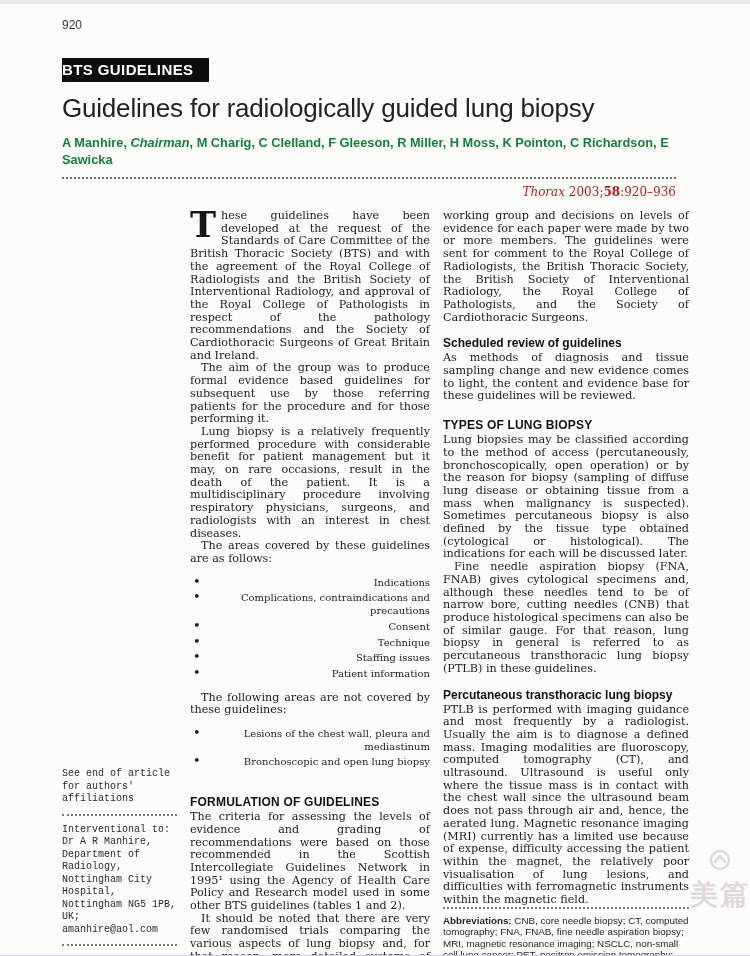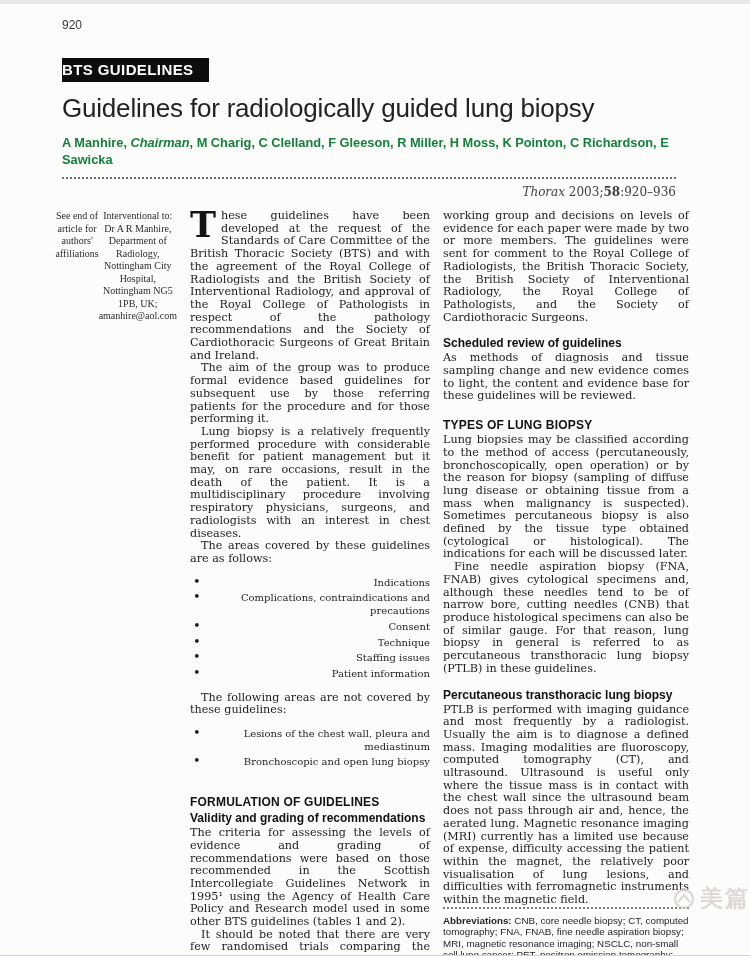--- a/index.html
+++ b/index.html
@@ -23,34 +23,34 @@
     font-size:26px;letter-spacing:-.2px;color:#222;margin-top:11px;
   }
   .authors{
     font-family:"Liberation Sans", sans-serif;font-weight:bold;
     font-size:12.8px;line-height:1.3;color:#15803d;margin-top:11px;
   }
   .authors .chairman{font-style:italic;}
   .rule-dotted{border:0;border-top:2px dotted #6e6e6e;height:0;margin:0;}
   .header .rule-dotted{margin-top:9px;}
   .citation{
-    text-align:right;font-size:12px;margin-top:6px;color:#404040;
+    text-align:right;font-size:12px;margin-top:6px;color:#b91c1c;
     font-family:"DejaVu Serif", serif;
   }
   .citation .jname{font-style:italic;}
   .citation .vol{font-weight:bold;}
 
   .body-area{
     position:absolute;left:62px;top:206px;width:614px;height:744px;
     display:flex;gap:13px;
   }
   .margin-col{
-    width:115px;flex:0 0 115px;display:flex;flex-direction:row;
+    width:115px;flex:0 0 115px;display:flex;flex-direction:column;
     justify-content:flex-end;
-    font-family:Liberation Serif, serif;font-size:10px;line-height:1.25;color:#2a2a2a;text-align:center;
+    font-family:Liberation Mono, monospace;font-size:10px;line-height:1.25;color:#2a2a2a;
   }
   .margin-col .side-rule{border:0;border-top:2px dotted #777;margin:8px 0;}
   .col{flex:1 1 auto;display:flex;flex-direction:column;}
   .col-left{flex:0 0 240px;width:240px;}
   .col-right{flex:0 0 246px;width:246px;}
 
   p.body{font-size:11.2px;line-height:12.7px;text-align:justify;margin:0;
          font-family:"DejaVu Serif", serif;color:#1c1c1c;}
   p.indent{text-indent:11px;}
   .dropcap{
@@ -76,21 +76,21 @@
   .spacer-s{height:4px;}
   .abbr{
     margin-top:auto;border-top:2px dotted #777;padding-top:6px;
     font-family:"Liberation Sans", sans-serif;font-size:9.8px;line-height:11.4px;
     color:#262626;text-align:left;
   }
   .abbr .lbl{font-weight:bold;}
   .watermark{
     position:absolute;right:0px;bottom:46px;display:flex;align-items:center;gap:5px;
     color:#d6cdca;font-family:"DejaVu Sans", sans-serif;font-weight:bold;
-    font-size:23px;letter-spacing:2px;opacity:.75;pointer-events:none;
+    font-size:28px;letter-spacing:2px;opacity:.75;pointer-events:none;flex-direction:column;
   }
   .watermark svg{display:block;}
   .bottom-bar{
     position:absolute;left:0;right:0;bottom:0;height:5px;background:#c9d3e1;
   }
 </style>
 </head>
 <body>
 
 <div class="page">
@@ -133,21 +133,20 @@
         <li><span>Technique</span></li>
         <li><span>Staffing issues</span></li>
         <li><span>Patient information</span></li>
       </ul>
       <p class="body indent">The following areas are not covered by these guidelines:</p>
       <ul class="bullets">
         <li><span>Lesions of the chest wall, pleura and mediastinum</span></li>
         <li><span>Bronchoscopic and open lung biopsy</span></li>
       </ul>
       <h3 class="allcaps">FORMULATION OF GUIDELINES</h3>
-      <h4 class="sub" style="margin-top:0;">Validity and grading of recommendations</h4>
       <p class="body">The criteria for assessing the levels of evidence and grading of recommendations were based on those recommended in the Scottish Intercollegiate Guidelines Network in 1995¹ using the Agency of Health Care Policy and Research model used in some other BTS guidelines (tables 1 and 2).</p>
       <div class="spacer-s"></div>
       <p class="body indent">It should be noted that there are very few randomised trials comparing the various aspects of lung biopsy and, for that reason, more detailed systems of categorisation such as that of the Scottish Intercollegiate Guidelines Network published in 2001 were not used.²</p>
       <div class="spacer-s"></div>
 
     </div>
 
     <div class="col col-right">
       <p class="body">working group and decisions on levels of evidence for each paper were made by two or more members. The guidelines were sent for comment to the Royal College of Radiologists, the British Thoracic Society, the British Society of Interventional Radiology, the Royal College of Pathologists, and the Society of Cardiothoracic Surgeons.</p>
       <h4 class="sub">Scheduled review of guidelines</h4>

